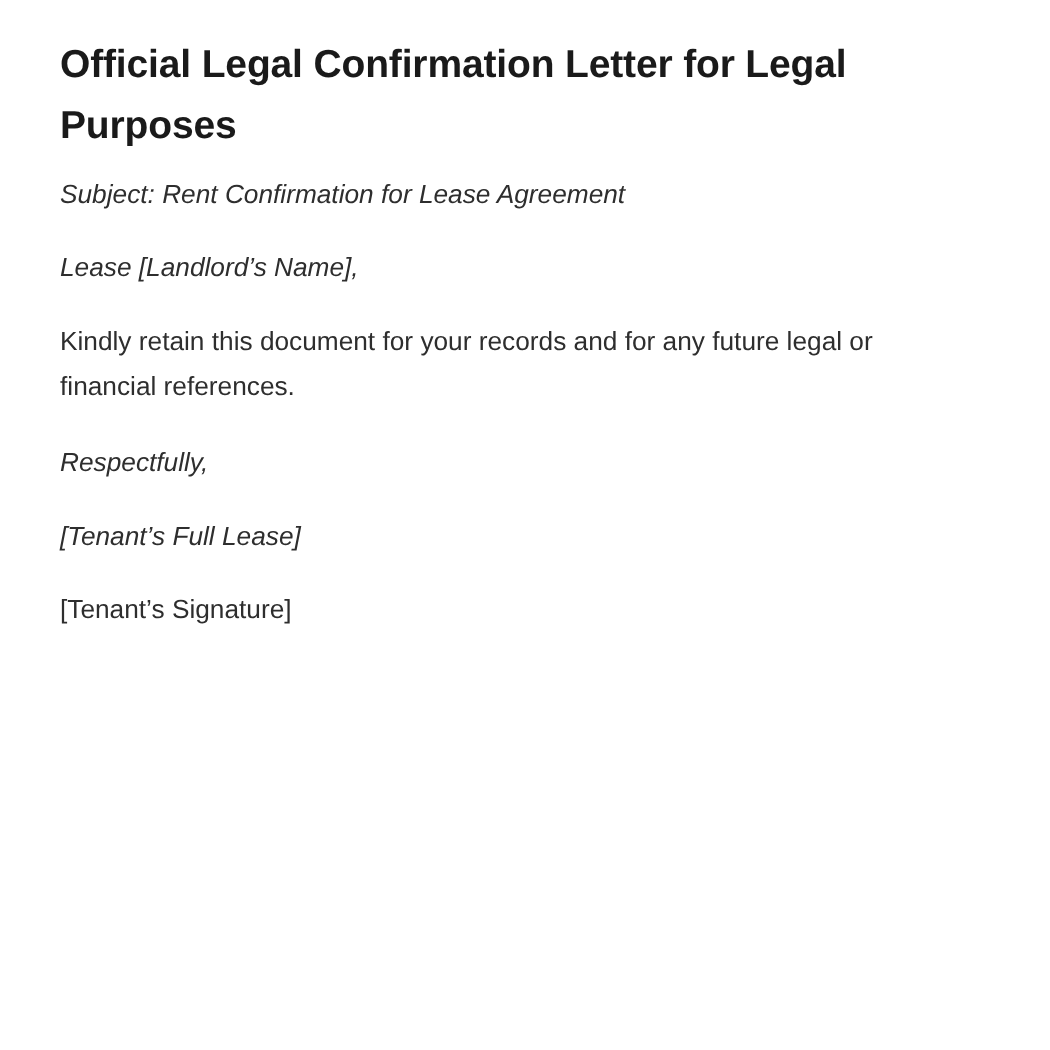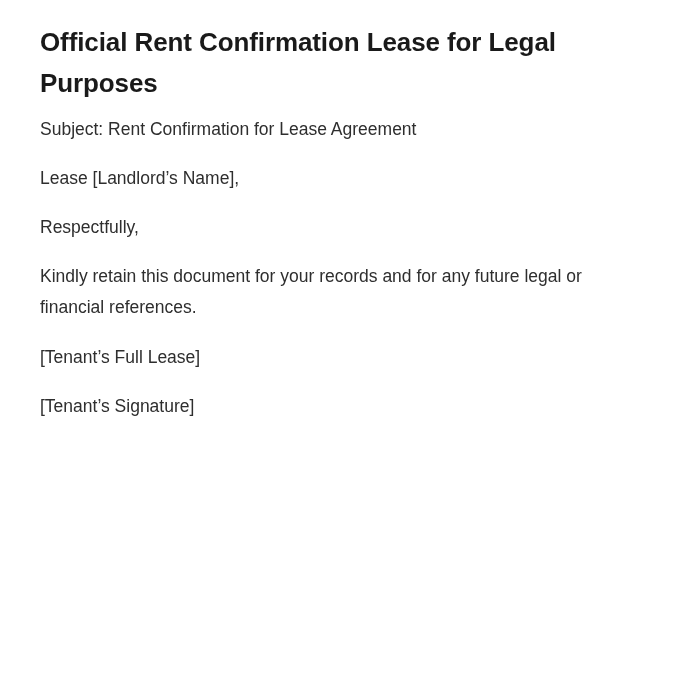--- a/index.html
+++ b/index.html
@@ -33,26 +33,27 @@
     font-size: 17.5px;
     line-height: 1.72;
     color: #2e2e2e;
     margin: 0 0 20px 0;
   }
   .para:last-child {
     margin-bottom: 0;
   }
   .tight {
     margin-bottom: 19px;
+    font-style: italic;
   }
 </style>
 </head>
 <body>
 
 <div class="page">
-  <h1 class="doc-title">Official Rent Confirmation Lease for Legal Purposes</h1>
+  <h1 class="doc-title">Official Legal Confirmation Letter for Legal Purposes</h1>
   <p class="para tight">Subject: Rent Confirmation for Lease Agreement</p>
   <p class="para tight">Lease [Landlord’s Name],</p>
+  <p class="para">Kindly retain this document for your records and for any future legal or financial references.</p>
   <p class="para tight">Respectfully,</p>
-  <p class="para">Kindly retain this document for your records and for any future legal or financial references.</p>
   <p class="para tight">[Tenant’s Full Lease]</p>
   <p class="para">[Tenant’s Signature]</p>
 </div>
 
 </body></html>

